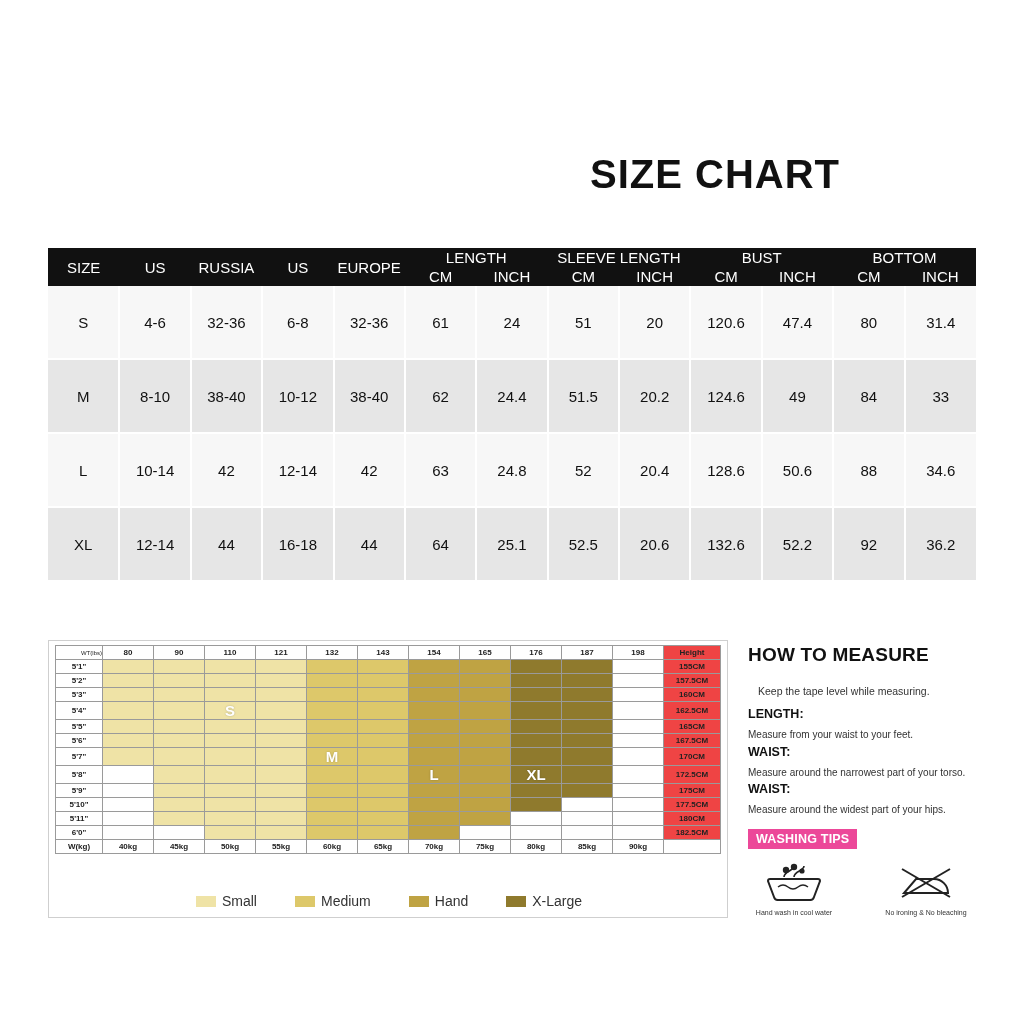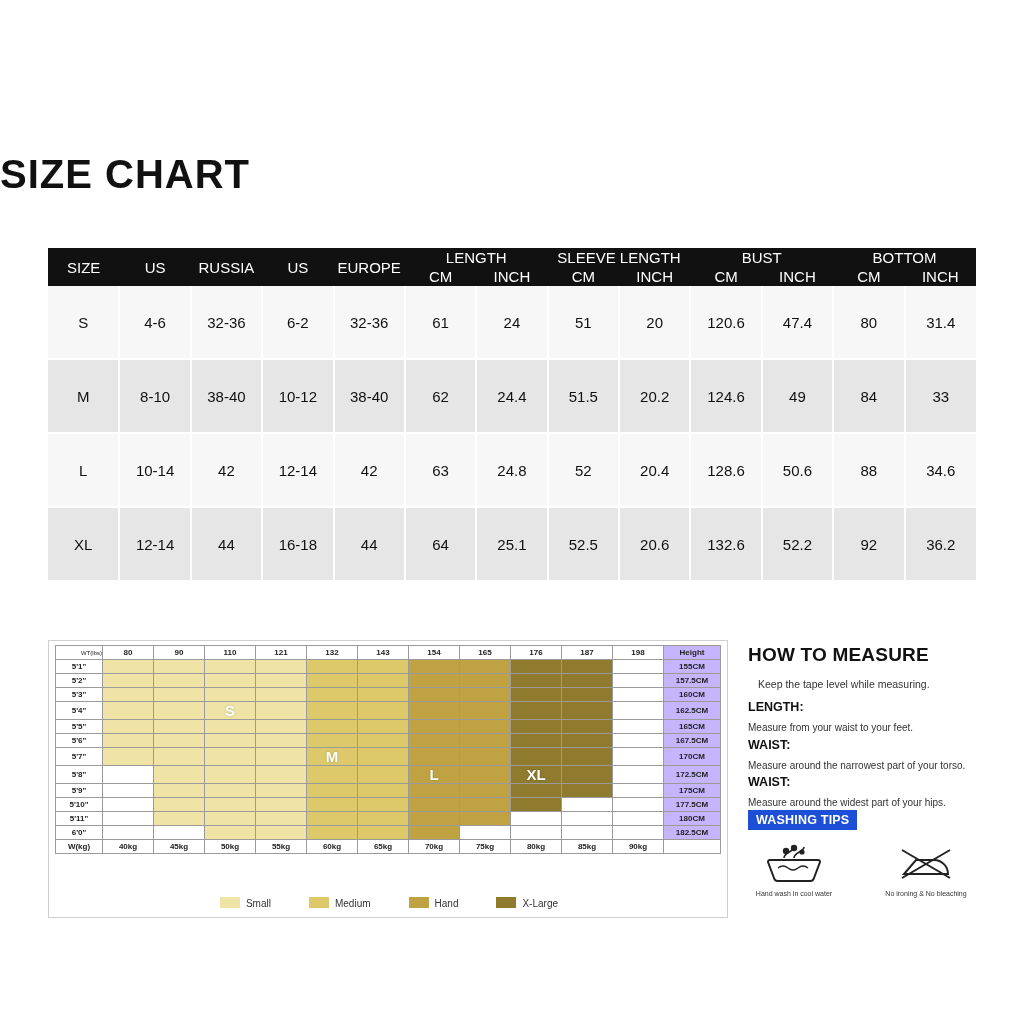--- a/index.html
+++ b/index.html
@@ -7,22 +7,22 @@
     width:1024px;height:1024px;
     background:#ffffff;
     font-family:"Liberation Sans", sans-serif;
     color:#111;
     -webkit-font-smoothing:antialiased;
   }
   .page{position:relative;width:1024px;height:1024px;}
 
   
   .title{
-    position:absolute;top:152px;left:0;width:832px;
-    text-align:left;
+    position:absolute;top:152px;left:8px;width:832px;
+    text-align:right;
     font-size:40px;font-weight:bold;letter-spacing:1px;
     color:#111;
   }
 
   
   .main-table{
     position:absolute;left:48px;top:248px;width:928px;
     border-collapse:collapse;
     table-layout:fixed;
   }
@@ -62,50 +62,50 @@
   .grid-table td{
     border:1px solid #9a9a9a;
     font-size:8px;text-align:center;
     height:13px;padding:0;
     color:#222;
     font-family:"Liberation Sans", sans-serif;
   }
   .gt-corner{ width:46px;background:#fff;position:relative;}
   .gt-head{ background:#fff;font-weight:bold;font-size:9px;}
   .gt-rowhead{ width:46px;background:#fff;font-weight:bold;font-size:8px;}
-  .gt-heightcol{ width:56px;background:#c4b5fd;font-weight:bold;font-size:8px;}
+  .gt-heightcol{ width:56px;background:#ef4444;font-weight:bold;font-size:8px;}
   .gt-foot{ background:#fff;font-weight:bold;font-size:9px;}
   .c-s{background:#efe3a6;}
   .c-m{background:#ddc86a;}
   .c-l{background:#bfa343;}
   .c-xl{background:#8f7a2d;}
   .c-empty{background:#ffffff;}
   .band-letter{
     font-size:15px;font-weight:bold;color:#ffffff;
     text-shadow:0 0 2px rgba(0,0,0,.25);
   }
   .legend{
     position:absolute;left:0;bottom:8px;width:680px;
     display:flex;justify-content:center;gap:38px;
-    font-size:10px;color:#333;
+    font-size:14px;color:#333;
   }
   .legend .sw{display:inline-block;width:20px;height:11px;margin-right:6px;vertical-align:-1px;}
 
   
   .howto{
     position:absolute;left:700px;top:0;width:228px;
   }
   .howto h3{
-    margin:4px 0 12px 0;font-size:19px;font-weight:bold;letter-spacing:.2px;
+    margin:4px 0 19px 0;font-size:19px;font-weight:bold;letter-spacing:.2px;
   }
   .howto .sub{font-size:10.5px;color:#333;margin-bottom:10px;padding-left:10px;}
   .howto .k{font-size:12.5px;font-weight:bold;margin-top:3px;}
   .howto .v{font-size:10px;color:#333;margin-top:8px;line-height:1.25;}
   .wash-tag{
-    display:inline-block;margin-top:0;background:#1d4ed8;color:#fff;
+    display:inline-block;margin-top:12px;background:#ec4899;color:#fff;
     font-size:12.5px;font-weight:bold;padding:3px 8px;letter-spacing:.2px;
   }
   .wash-icons{
     margin-top:12px;display:flex;gap:40px;align-items:flex-start;
   }
   .wash-item{width:92px;text-align:center;}
   .wash-cap{font-size:7px;color:#333;margin-top:4px;line-height:1.2;}
 </style>
 </head>
 <body>
@@ -136,21 +136,21 @@
         <td class="hdr-sub">INCH</td>
         <td class="hdr-sub">CM</td>
         <td class="hdr-sub">INCH</td>
       </tr>
     </thead>
     <tbody>
         <tr class="row-a">
           <td class="sizecol">S</td>
           <td>4-6</td>
           <td>32-36</td>
-          <td>6-2</td>
+          <td>6-8</td>
           <td>32-36</td>
           <td>61</td>
           <td>24</td>
           <td>51</td>
           <td>20</td>
           <td>120.6</td>
           <td>47.4</td>
           <td>80</td>
           <td>31.4</td>
         </tr>

